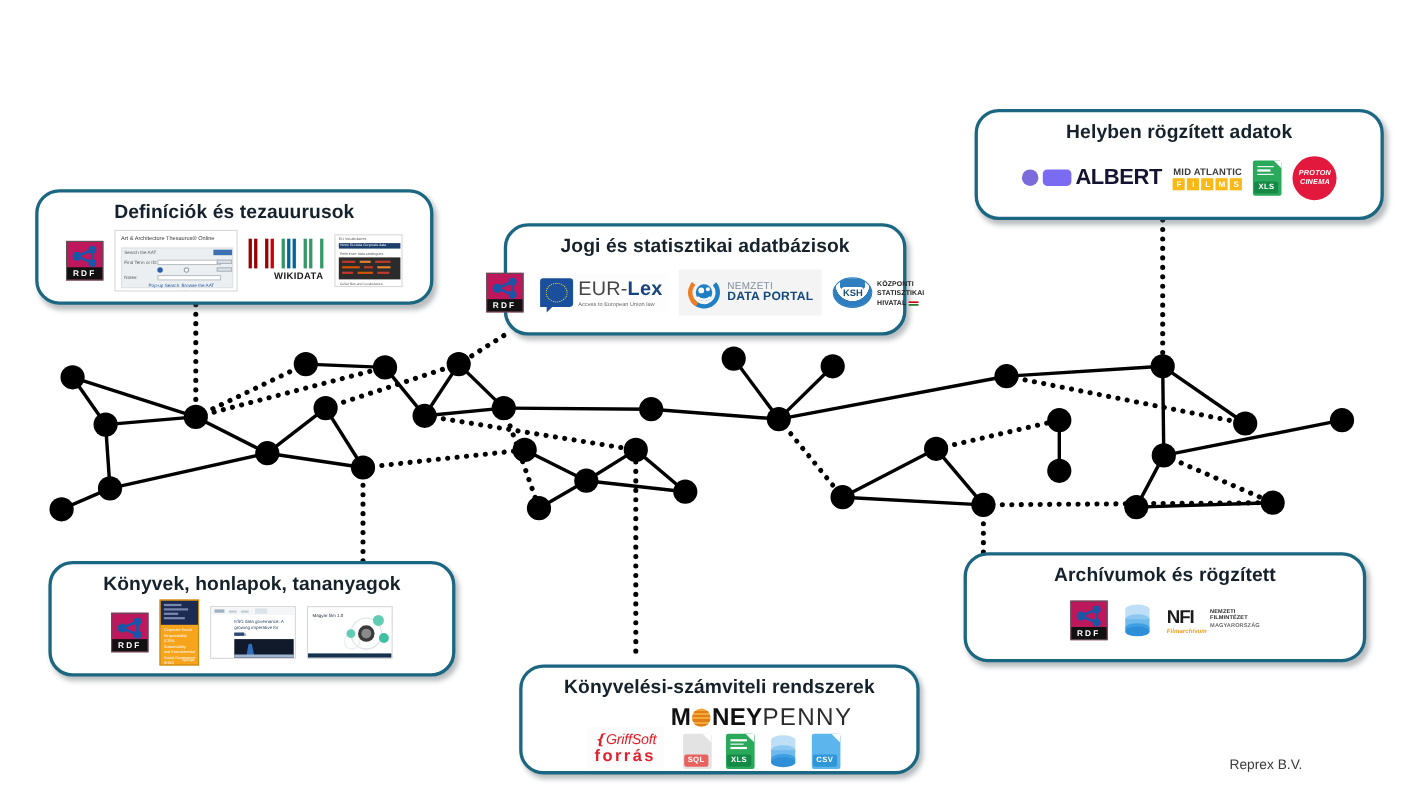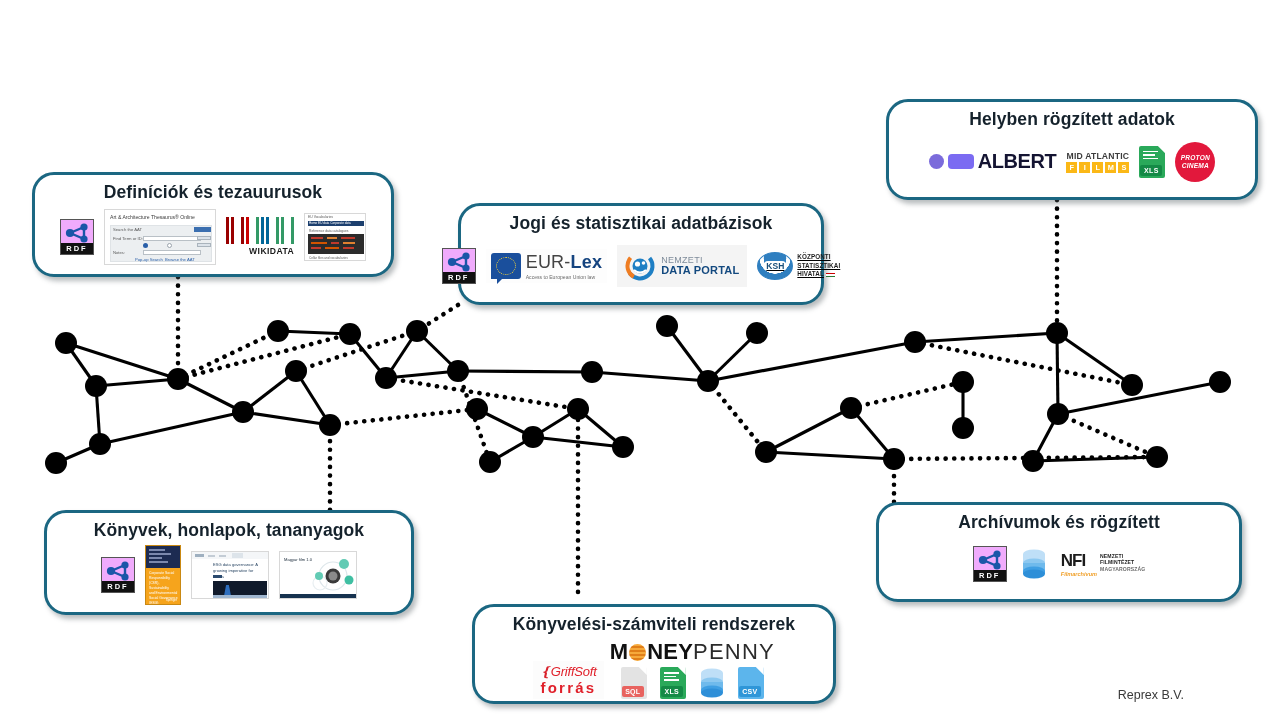--- a/index.html
+++ b/index.html
@@ -44,21 +44,21 @@
     align-items: center;
     justify-content: center;
     gap: 10px;
     width: 100%;
     flex: 1;
   }
 
   
   .rdf {
     width: 34px; height: 36px;
-    background: #f0abfc;
+    background: #be185d;
     border: 1px solid #555;
     position: relative;
     flex: 0 0 auto;
   }
   .rdf .glyph { position: absolute; left: 0; top: 0; width: 34px; height: 26px; }
   .rdf .lbl {
     position: absolute; left: 0; bottom: 0; width: 100%; height: 11px;
     background: #111; color: #fff;
     font-size: 7.5px; font-weight: bold; line-height: 11px;
     text-align: center; letter-spacing: 2px;
@@ -103,21 +103,21 @@
   .eurlex .etxt .e2 { font-size: 5.1px; color: #6b6b6b; margin-top: 1px; }
 
   
   .edp { display: flex; align-items: center; gap: 6px; background: #f4f4f4; padding: 6px 8px; flex:0 0 auto; }
   .edp .ring { width: 30px; height: 30px; position: relative; }
   .edp .etx { line-height: 1.05; }
   .edp .etx .l1 { font-size: 9px; color: #7f8c9a; letter-spacing: .3px; }
   .edp .etx .l2 { font-size: 11px; color: #13497f; font-weight: bold; letter-spacing: .2px; }
 
   
-  .ksh { display: flex; align-items: center; gap: 4px; flex:0 0 auto;text-decoration:underline; }
+  .ksh { display: flex; align-items: flex-end; gap: 4px; flex:0 0 auto; }
   .ksh .globe {
     width: 36px; height: 28px; border-radius: 50%;
     background: radial-gradient(circle at 50% 20%, #2f7fc0 0%, #2f7fc0 42%, #ffffff 43%, #ffffff 57%, #2f7fc0 58%);
     display: flex; align-items: center; justify-content: center;
     border: 1px solid #2f7fc0;
   }
   .ksh .globe span {
     font-size: 8.5px; font-weight: bold; color: #1a4f7a;
     background: #fff; padding: 0 2px; border-radius: 4px;
   }

